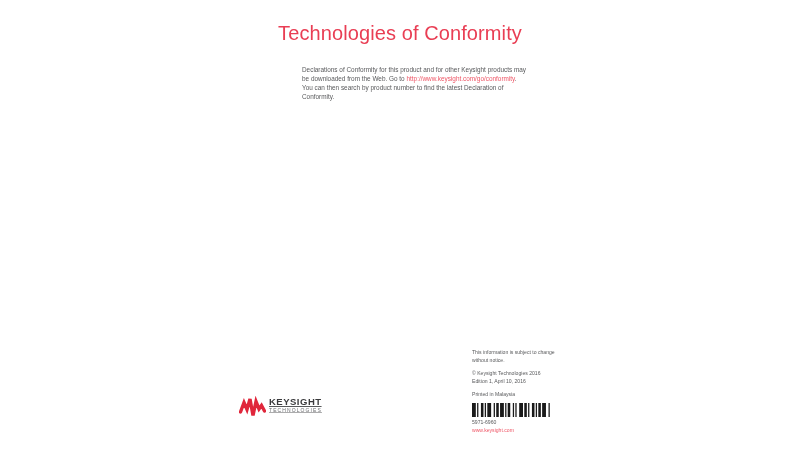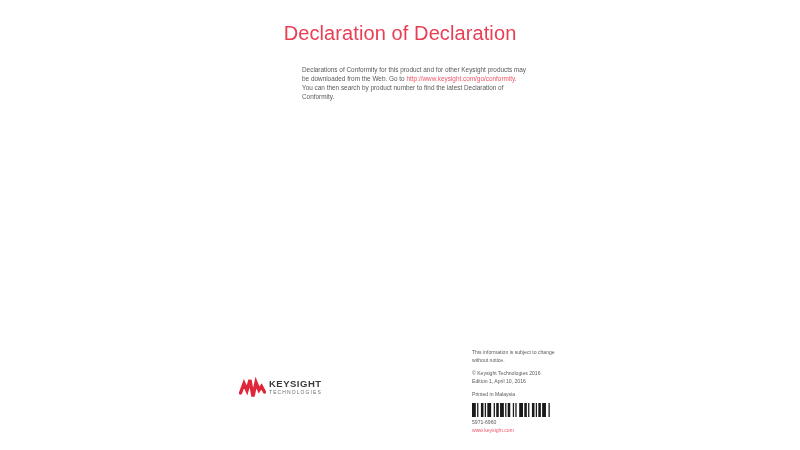--- a/index.html
+++ b/index.html
@@ -46,23 +46,24 @@
   .body-line { white-space: nowrap; }
   .inline-link {
     color: #ee5565;
     text-decoration: none;
   }
 
   
   .logo {
     position: absolute;
     left: 239px;
-    top: 376px;
+    top: 394px;
     display: flex;
-    align-items: center;
+    align-items: flex-end;
+    text-decoration: underline;
   }
   .logo-spark {
     width: 27px;
     height: 22px;
     flex: 0 0 auto;
   }
   .logo-text {
     margin-left: 3px;
     padding-top: 3px;
   }
@@ -108,21 +109,21 @@
     color: #ee5565;
     text-decoration: none;
     line-height: 15px;
   }
 </style>
 </head>
 <body>
 
 <div class="page">
 
-  <h1 class="doc-title">Declaration of Declaration</h1>
+  <h1 class="doc-title">Technologies of Conformity</h1>
 
   <div class="body-block">
     <div class="body-line">Declarations of Conformity for this product and for other Keysight products may</div>
     <div class="body-line"><span>be downloaded from the Web. Go to </span><a class="inline-link">http://www.keysight.com/go/conformity</a><span>.</span></div>
     <div class="body-line">You can then search by product number to find the latest Declaration of</div>
     <div class="body-line">Conformity.</div>
   </div>
 
   <div class="logo">
     <svg class="logo-spark" viewBox="0 0 27 22" xmlns="http://www.w3.org/2000/svg">

